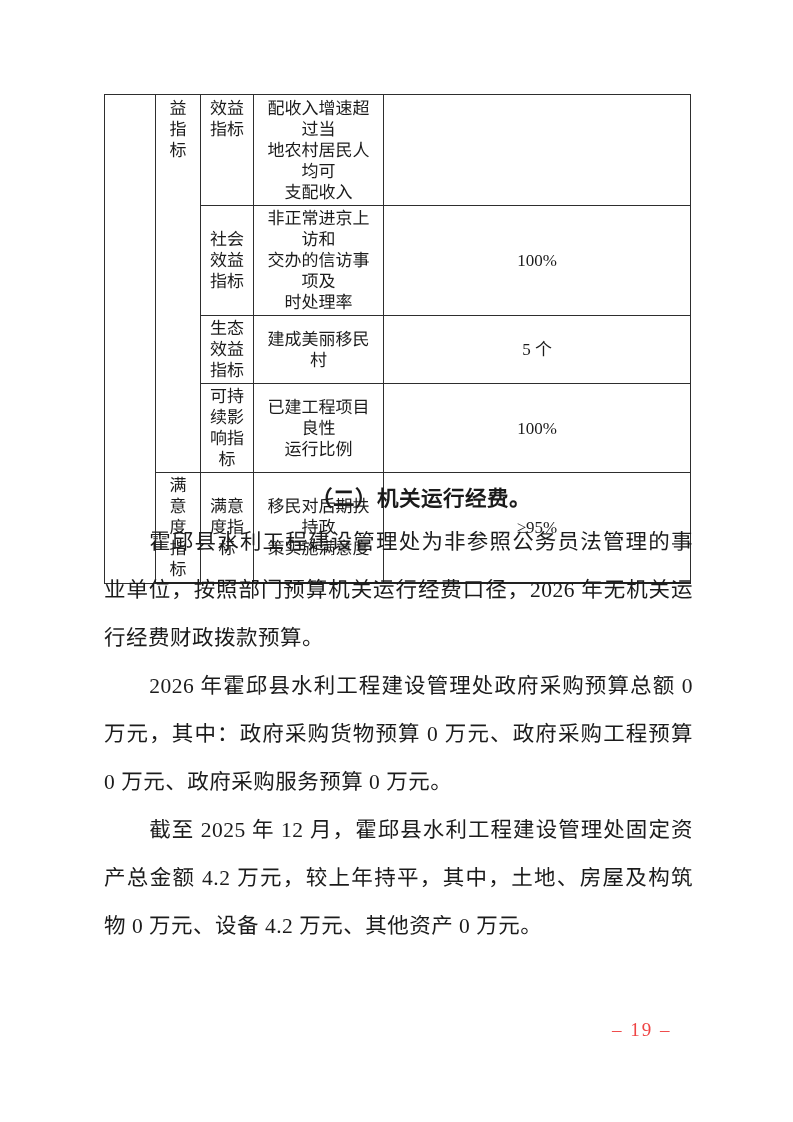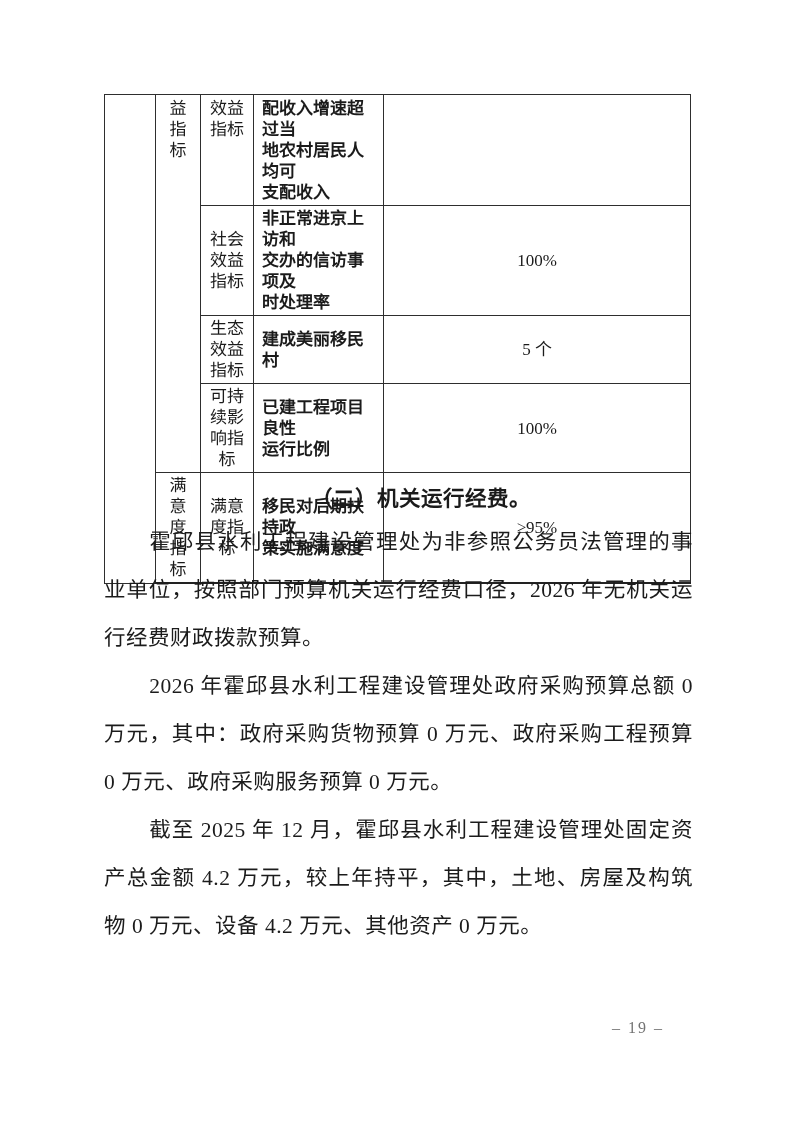--- a/index.html
+++ b/index.html
@@ -24,42 +24,42 @@
     text-align: center; vertical-align: middle;
     white-space: pre-line;
     padding: 2px 2px;
     overflow: hidden;
   }
   table.perf tr.r1 { height: 66px; }
   table.perf tr.r2 { height: 62px; }
   table.perf tr.r3 { height: 61px; }
   table.perf tr.r4 { height: 85px; }
   table.perf tr.r5 { height: 104px; }
-  table.perf td.desc { text-align: left; padding-left: 8px; padding-right: 8px; font-weight: bold; }
+  table.perf td.desc { text-align: center; padding-left: 8px; padding-right: 8px; }
   table.perf td.vtop { vertical-align: top; padding-top: 3px; }
   table.perf tr.r5 td { border-bottom: 2px solid #222222; }
 
   
   .content {
     position: absolute; left: 104px; top: 480px; width: 589px;
     font-size: 21.5px; line-height: 38px;
     text-align: justify;
     letter-spacing: 0.5px;
   }
   .content h3 {
     font-size: 21.5px; font-weight: 700;
     text-indent: 2.1em; line-height: 38px;
     text-align: center;
   }
   .content p { text-indent: 2.1em; line-height: 48px; }
 
   
   .page-num {
     position: absolute; left: 612px; top: 1019px;
-    font-size: 16px; letter-spacing: 2px; color: #737373;
+    font-size: 19px; letter-spacing: 2px; color: #ef4444;
   }
 </style>
 </head>
 <body>
 
 <div class="page">
 
   <table class="perf">
     <colgroup>
       <col style="width:51px">

